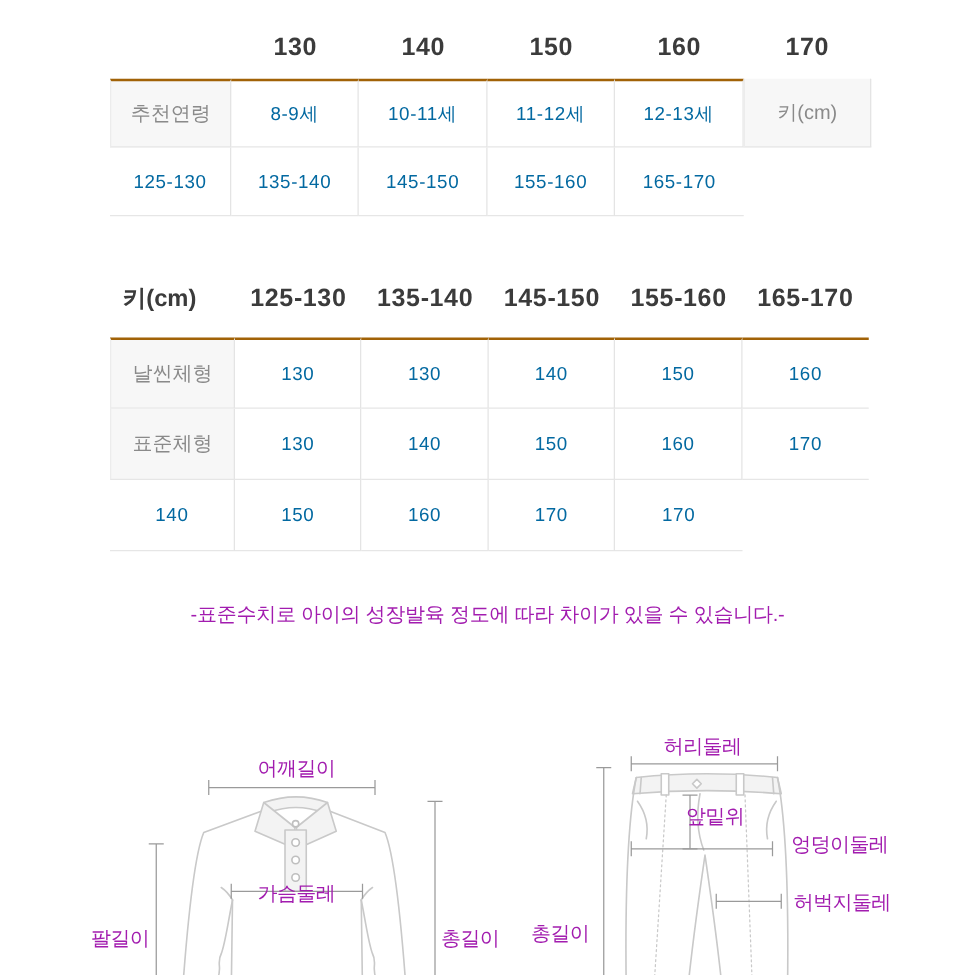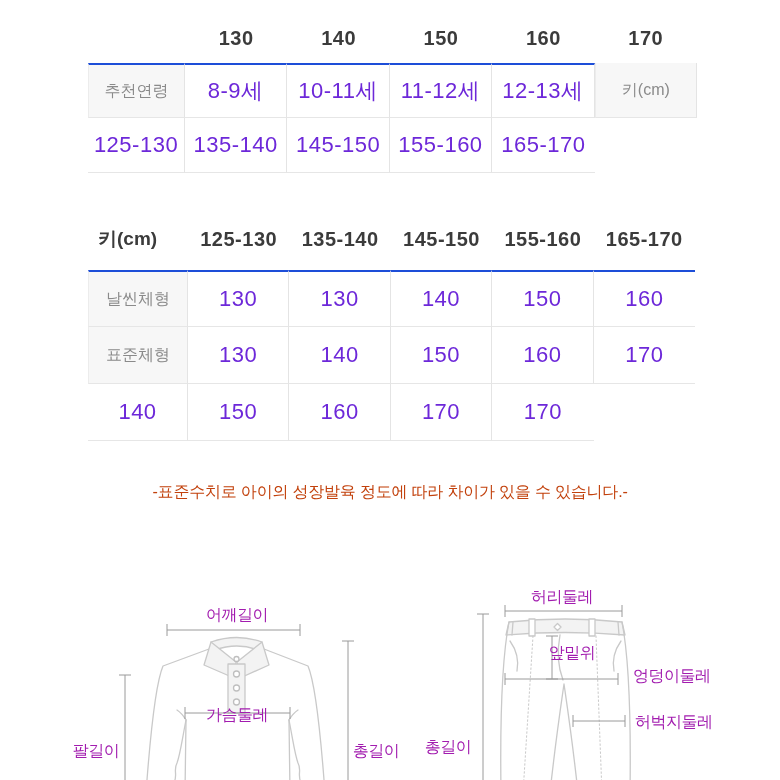--- a/index.html
+++ b/index.html
@@ -9,25 +9,25 @@
   }
   
   .tbl{position:absolute;display:grid;box-sizing:border-box;}
   .tbl *{box-sizing:border-box;}
   #size-table{left:88px;top:0;width:609px;grid-template-columns:97px repeat(5,1fr);grid-template-rows:50px 55px 55px;}
   #body-table{left:88px;top:195px;width:607px;grid-template-columns:100px repeat(5,1fr);grid-template-rows:62px 57px 57px 57px;}
   .cell{display:flex;align-items:center;justify-content:center;}
   .c-head{font-weight:bold;font-size:20px;color:#3b3b3b;letter-spacing:0.5px;}
   .c-corner{font-weight:bold;font-size:19px;color:#3b3b3b;justify-content:flex-start;padding-left:10px;}
   .c-label{background:#f7f7f7;color:#8a8a8a;font-size:16px;border-left:1px solid #ececec;border-right:1px solid #e4e4e4;border-bottom:1px solid #e6e6e6;}
-  .c-val{color:#6d28d9;font-size:22px;border-right:1px solid #e4e4e4;border-bottom:1px solid #e6e6e6;letter-spacing:0.5px;}
+  .c-val{color:#0369a1;font-size:15px;border-right:1px solid #e4e4e4;border-bottom:1px solid #e6e6e6;letter-spacing:0.5px;}
   .c-val.last{border-right:none;}
-  .bt{border-top:2px solid #1d4ed8;}
+  .bt{border-top:2px solid #a16207;}
   
-  .note{position:absolute;left:0;top:469px;width:100%;text-align:center;font-size:16px;color:#c2410c;letter-spacing:-0.2px;}
+  .note{position:absolute;left:0;top:469px;width:100%;text-align:center;font-size:16px;color:#a21caf;letter-spacing:-0.2px;}
   
   .diagram-svg{position:absolute;left:0;top:555px;}
   .dlabel{position:absolute;font-size:16px;color:#a21caf;text-align:center;letter-spacing:-0.5px;}
 </style>
 </head>
 <body>
 
 <div class="page">
 
   <div class="tbl" id="size-table">

